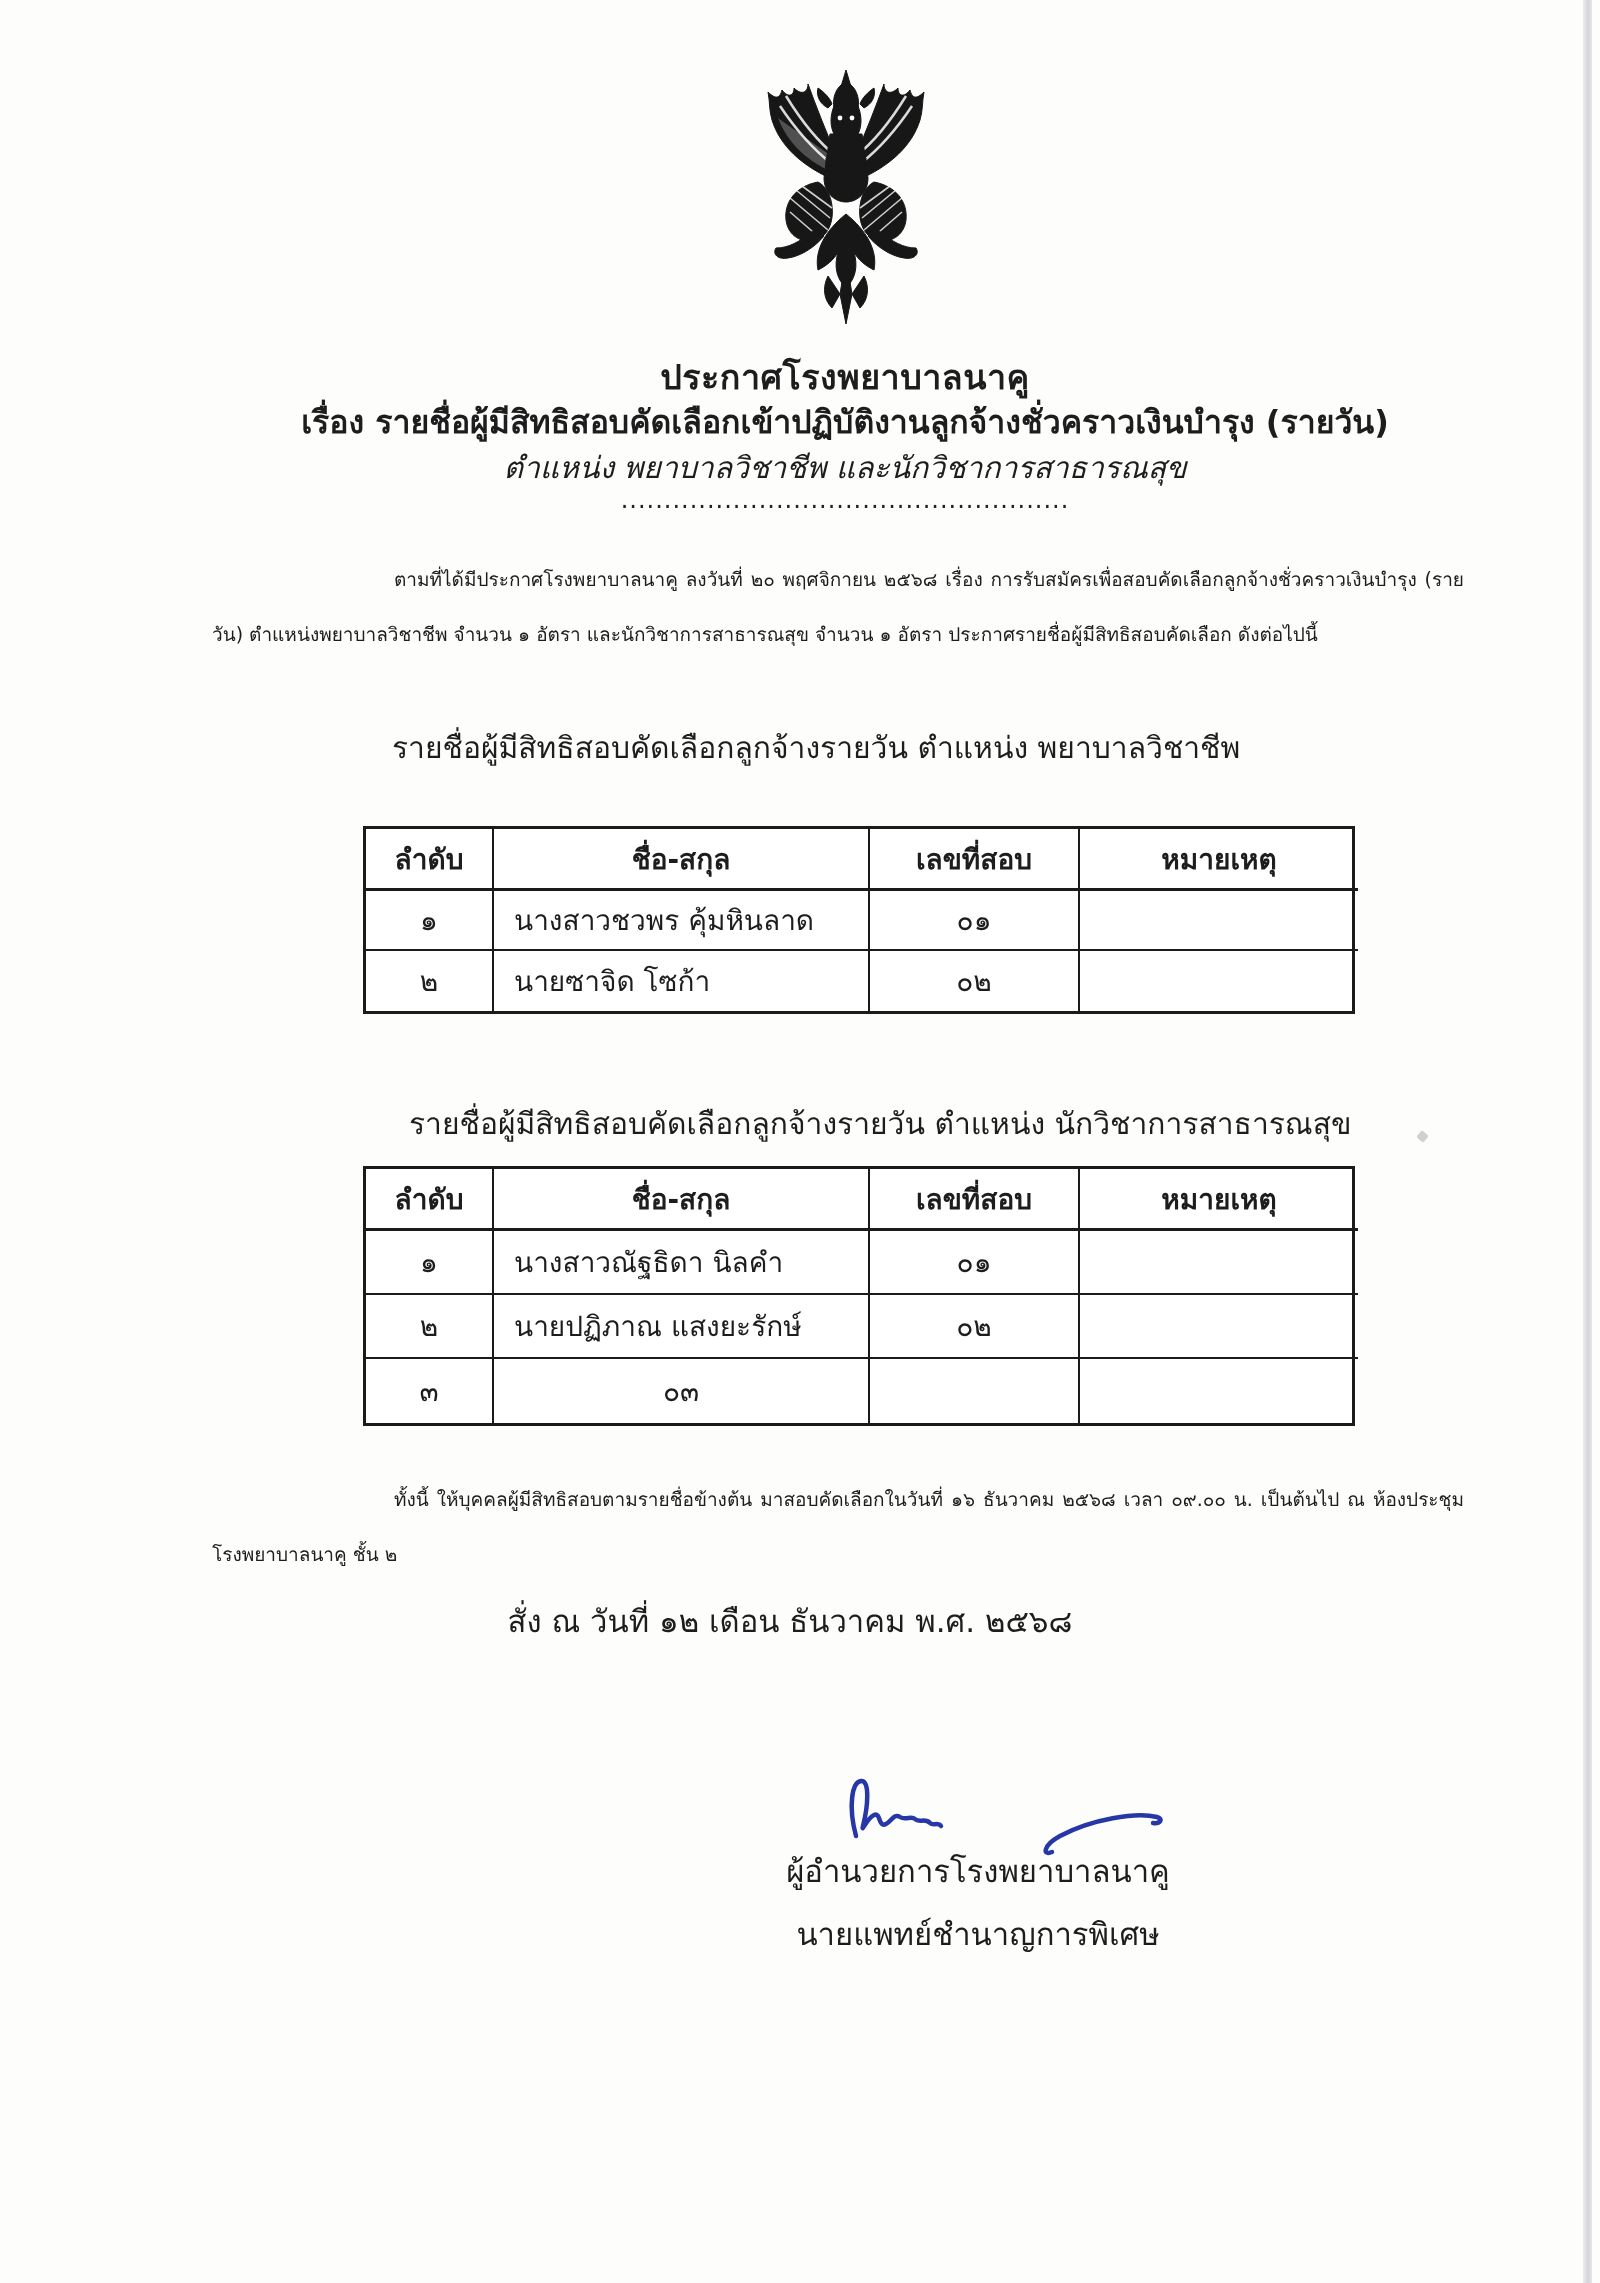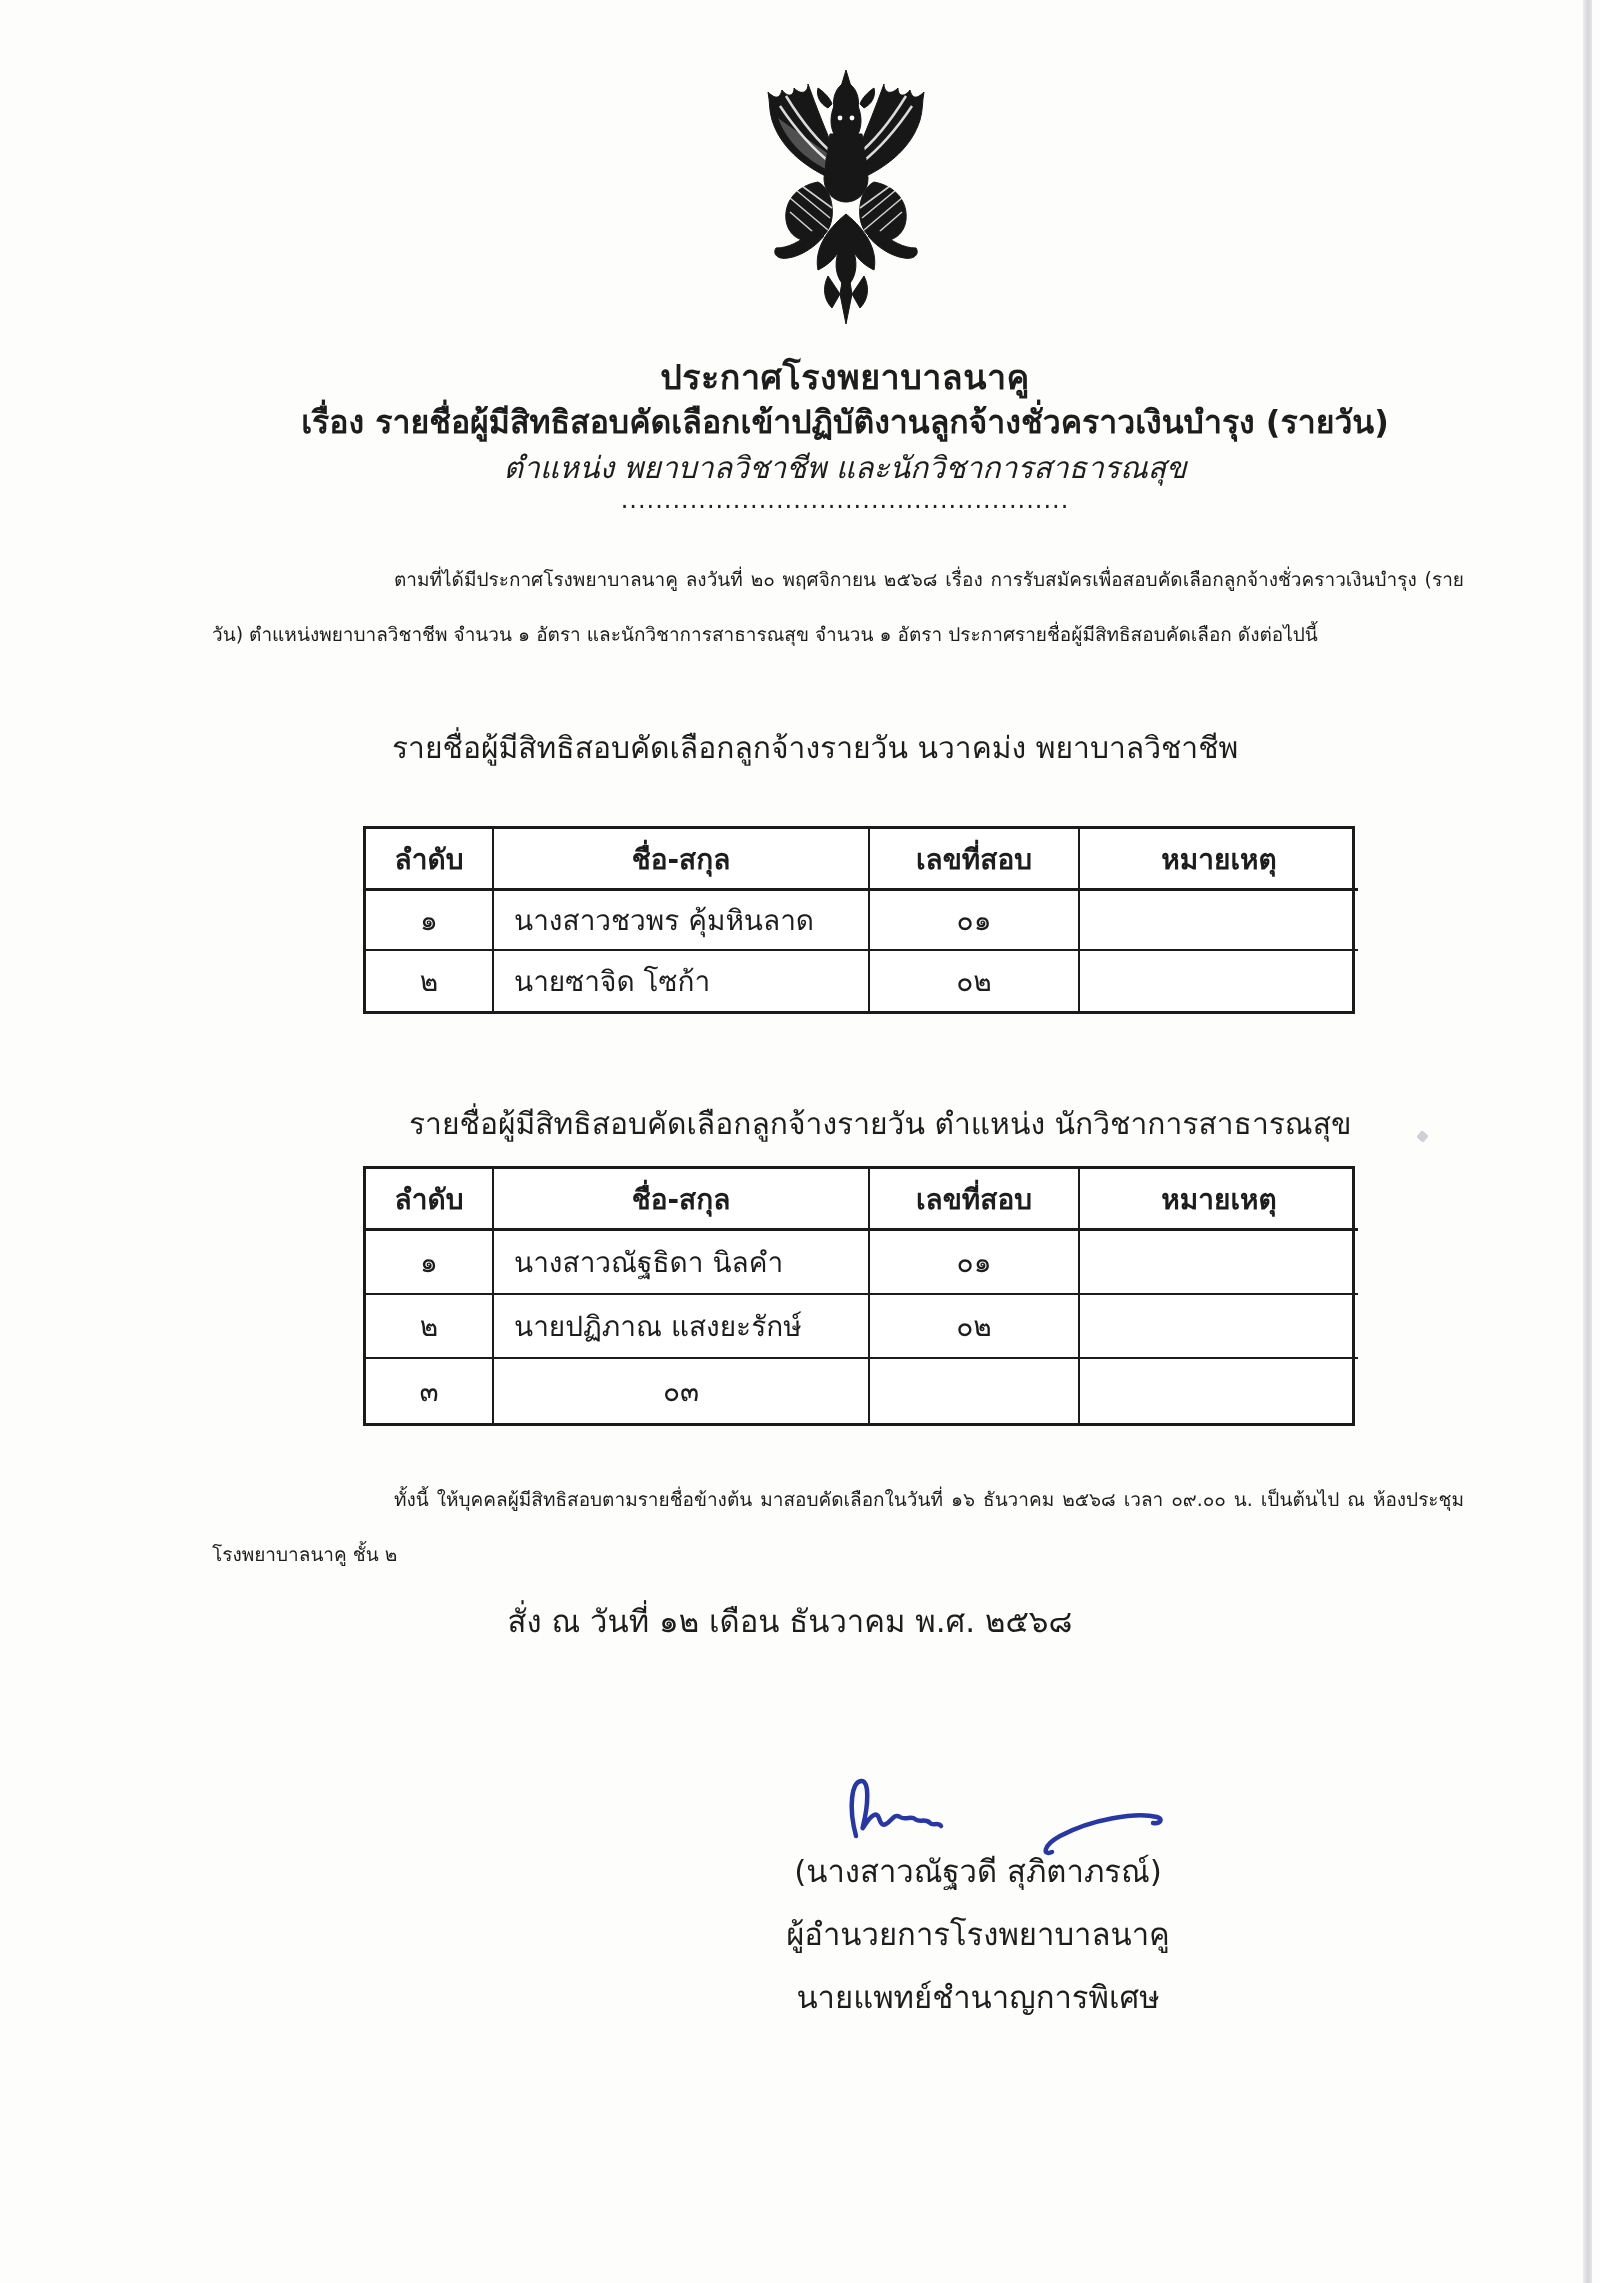--- a/index.html
+++ b/index.html
@@ -116,21 +116,21 @@
     </g>
   </svg>
 
   <div class="abs center-col doc-title">ประกาศโรงพยาบาลนาคู</div>
   <div class="abs center-col doc-subject">เรื่อง  รายชื่อผู้มีสิทธิสอบคัดเลือกเข้าปฏิบัติงานลูกจ้างชั่วคราวเงินบำรุง (รายวัน)</div>
   <div class="abs center-col doc-positions">ตำแหน่ง พยาบาลวิชาชีพ และนักวิชาการสาธารณสุข</div>
   <div class="abs center-col doc-dots">....................................................</div>
 
   <p class="abs para para-intro" style="margin:0">ตามที่ได้มีประกาศโรงพยาบาลนาคู ลงวันที่ ๒๐ พฤศจิกายน ๒๕๖๘ เรื่อง  การรับสมัครเพื่อสอบคัดเลือกลูกจ้างชั่วคราวเงินบำรุง (รายวัน) ตำแหน่งพยาบาลวิชาชีพ จำนวน ๑ อัตรา และนักวิชาการสาธารณสุข จำนวน ๑ อัตรา ประกาศรายชื่อผู้มีสิทธิสอบคัดเลือก ดังต่อไปนี้</p>
 
-  <div class="abs section-heading heading-1">รายชื่อผู้มีสิทธิสอบคัดเลือกลูกจ้างรายวัน นวาคม่ง พยาบาลวิชาชีพ</div>
+  <div class="abs section-heading heading-1">รายชื่อผู้มีสิทธิสอบคัดเลือกลูกจ้างรายวัน ตำแหน่ง พยาบาลวิชาชีพ</div>
 
   <div class="abs doc-table table-1">
     <div class="cell hdr">ลำดับ</div>
     <div class="cell hdr">ชื่อ-สกุล</div>
     <div class="cell hdr">เลขที่สอบ</div>
     <div class="cell hdr">หมายเหตุ</div>
 
     <div class="cell">๑</div>
     <div class="cell name">นางสาวชวพร  คุ้มหินลาด</div>
     <div class="cell">๐๑</div>
@@ -170,21 +170,20 @@
   <div class="abs order-line">สั่ง  ณ วันที่  ๑๒  เดือน ธันวาคม  พ.ศ. ๒๕๖๘</div>
 
   <svg class="abs sig-ink" viewBox="0 0 340 92" aria-hidden="true">
     <g fill="none" stroke="#2837a8" stroke-width="4.5" stroke-linecap="round">
       <path d="M16 64 C 8 34 12 10 21 9 C 30 8 28 34 23 54 C 21 62 27 46 34 43 C 41 40 38 56 46 52 C 52 49 54 41 60 45 C 66 49 71 43 75 47 C 79 51 86 46 90 51 C 93 54 98 50 101 54"></path>
       <path d="M212 80 C 203 84 202 74 220 64 C 252 47 296 40 317 45 C 324 47 320 52 313 51"></path>
     </g>
   </svg>
 
   <div class="abs sig-block">
-    <div>(นางสาวณัฐวดี  สุภิตาภรณ์)</div>
     <div>ผู้อำนวยการโรงพยาบาลนาคู</div>
     <div>นายแพทย์ชำนาญการพิเศษ</div>
   </div>
 
   <div class="abs scan-edge-right"></div>
   <div class="abs scan-speck"></div>
 
 </div>
 
 </body></html>

